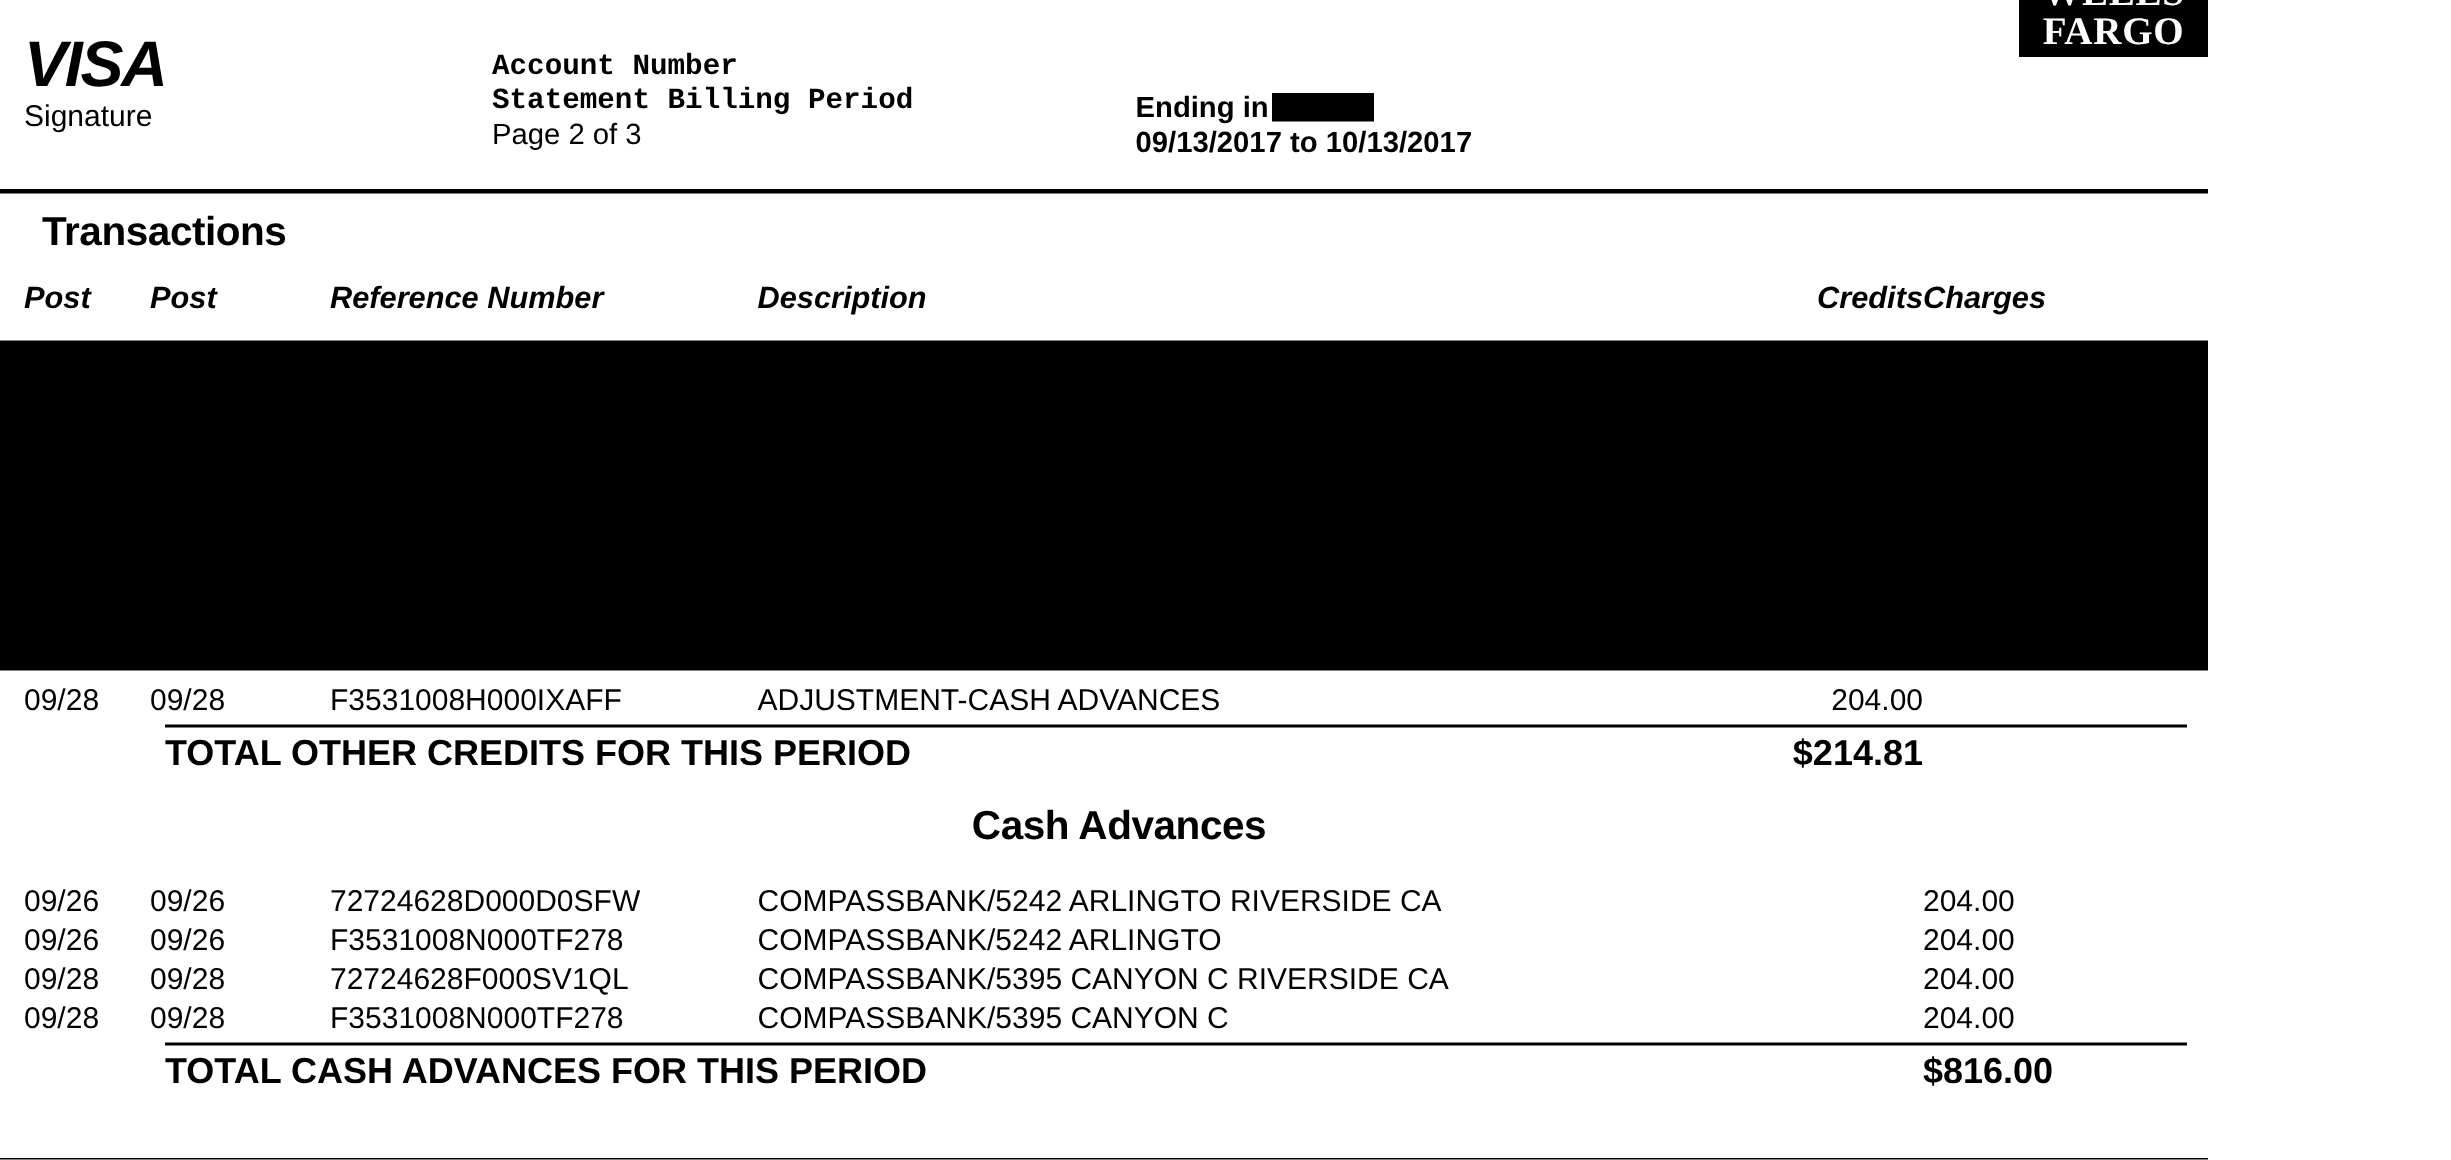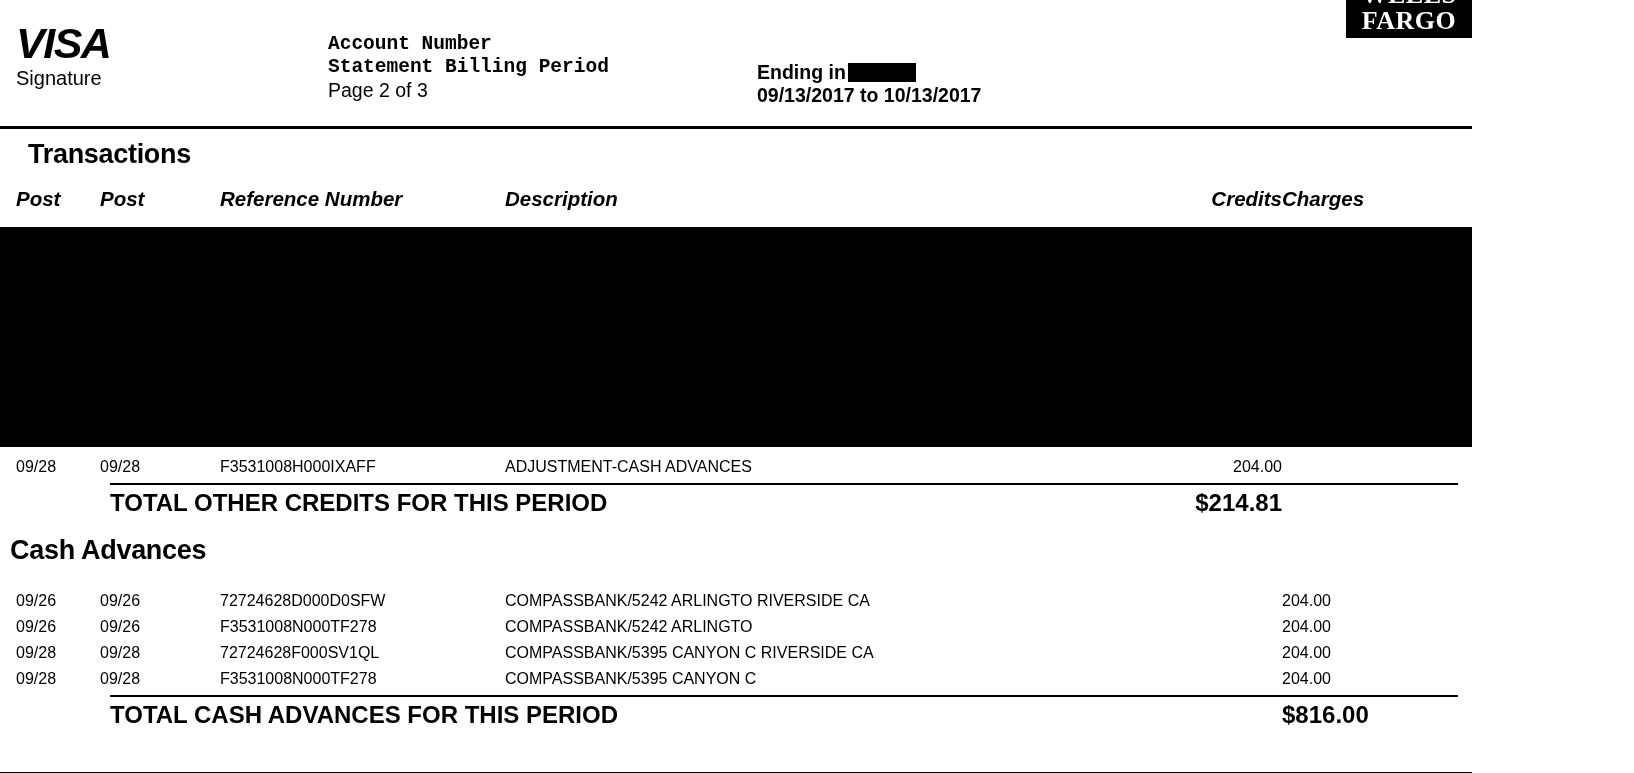--- a/index.html
+++ b/index.html
@@ -115,21 +115,21 @@
   .section-title {
     font-size: 27px;
     font-weight: bold;
     letter-spacing: -0.3px;
   }
 
   
   .row {
     display: flex;
     align-items: baseline;
-    font-size: 16px;
+    font-size: 20px;
     line-height: 26px;
     white-space: nowrap;
   }
   .c-trans  { width: 100px; flex: 0 0 100px; padding-left: 16px; box-sizing: border-box; }
   .c-post   { width: 120px; flex: 0 0 120px; }
   .c-ref    { width: 285px; flex: 0 0 285px; }
   .c-desc   { flex: 1 1 auto; }
   .c-credit { width: 190px; flex: 0 0 190px; text-align: right; }
   .c-charge { width: 190px; flex: 0 0 190px; padding-right: 14px; box-sizing: border-box; }
 
@@ -212,21 +212,21 @@
 
   <div class="rule-thin" style="margin:3px 14px 0 110px;"></div>
 
   <div class="row total-row" style="margin-top:4px;">
     <div class="total-label" style="flex:1 1 auto;">TOTAL OTHER CREDITS FOR THIS PERIOD</div>
     <div class="c-credit">$214.81</div>
     <div class="c-charge"></div>
   </div>
 
   <div style="height:18px"></div>
-  <div class="section-title" style="padding-left:10px;">Cash Advances</div>
+  <div class="section-title" style="padding-left:20px;text-align:center;">Cash Advances</div>
 
   <div style="height:22px"></div>
 
   <div class="row">
     <div class="c-trans">09/26</div>
     <div class="c-post">09/26</div>
     <div class="c-ref">72724628D000D0SFW</div>
     <div class="c-desc">COMPASSBANK/5242 ARLINGTO RIVERSIDE  CA</div>
     <div class="c-credit"></div>
     <div class="c-charge">204.00</div>

